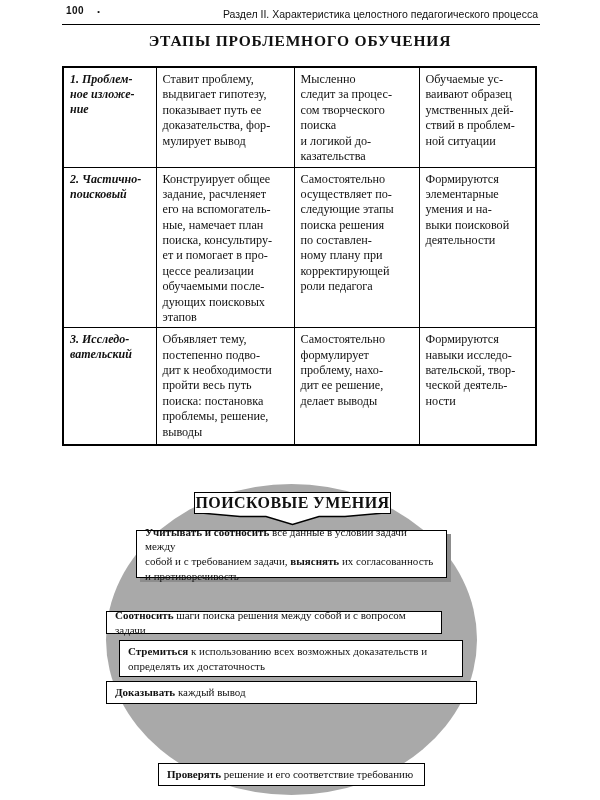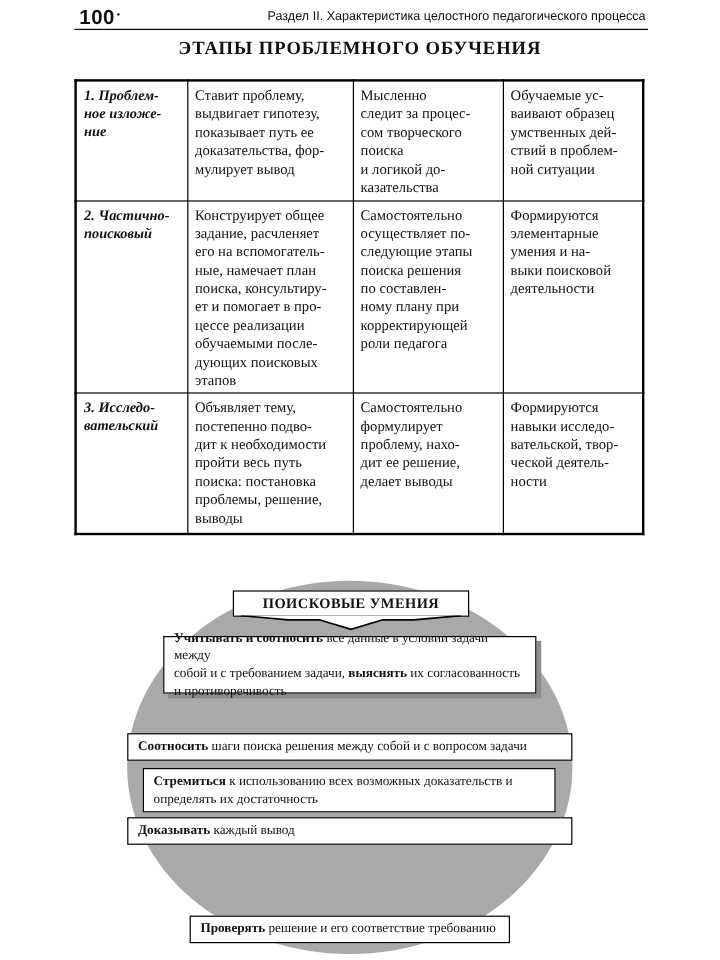--- a/index.html
+++ b/index.html
@@ -7,21 +7,21 @@
     width:600px; height:800px; position:relative; background:#ffffff;
     font-family:"Liberation Serif","DejaVu Serif",serif; color:#111;
     overflow:hidden;
   }
   * { box-sizing:border-box; }
 
   
   .page-num {
     position:absolute; left:66px; top:5px;
     font-family:"Liberation Sans","DejaVu Sans",sans-serif;
-    font-weight:bold; font-size:17px; letter-spacing:.5px;
+    font-weight:bold; font-size:10px; letter-spacing:.5px;
   }
   .head-dot { position:absolute; left:97px; top:7px; font-size:9px; }
   .section-head {
     position:absolute; right:62px; top:8px;
     font-family:"Liberation Sans","DejaVu Sans",sans-serif;
     font-size:10.5px;
   }
   .head-rule {
     position:absolute; left:62px; top:24px; width:478px; height:0;
     border-top:1.5px solid #000;
@@ -55,31 +55,31 @@
   
   .diagram { position:absolute; left:0; top:0; width:600px; height:800px; pointer-events:none; }
   .ellipse {
     position:absolute; left:106px; top:484px; width:371px; height:311px;
     background:#a9a9a9; border-radius:50%;
   }
   .d-title {
     position:absolute; left:194px; top:492px; width:197px; height:22px;
     background:#fff; border:1.5px solid #000;
     display:flex; align-items:center; justify-content:center;
-    font-weight:bold; font-size:12px; letter-spacing:.4px;
+    font-weight:bold; font-size:16px; letter-spacing:.4px;
   }
   .d-arrow { position:absolute; left:194px; top:513px; width:197px; height:14px; }
   .skill {
     position:absolute; background:#fff; border:1.5px solid #000;
     font-size:11px; line-height:1.32; white-space:pre-line;
     display:flex; align-items:center; padding:1px 8px;
   }
   #sk1 { left:136px; top:530px; width:311px; height:48px; box-shadow:4px 4px 0 #8d8d8d; }
   #sk2 { left:119px; top:583px; width:344px; height:23px; }
-  #sk3 { left:106px; top:611px; width:371px; height:23px; }
+  #sk3 { left:106px; top:611px; width:336px; height:23px; }
   #sk4 { left:119px; top:640px; width:344px; height:37px; }
   #sk5 { left:106px; top:681px; width:371px; height:23px; }
   #sk6 { left:136px; top:710px; width:311px; height:48px; }
   #sk7 { left:158px; top:763px; width:267px; height:23px; }
 </style>
 </head>
 <body>
 
 <div class="page-num">100</div>
 <div class="head-dot">•</div>

